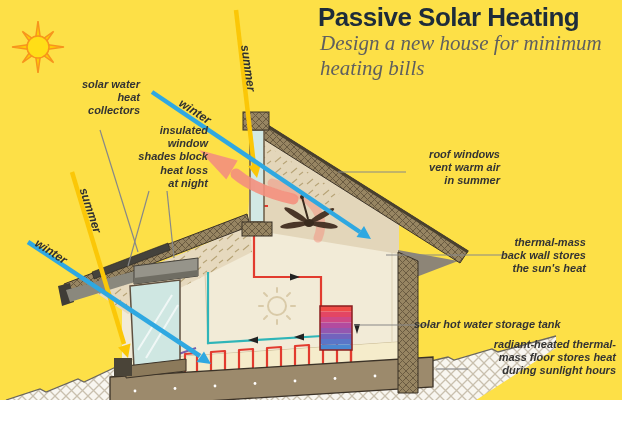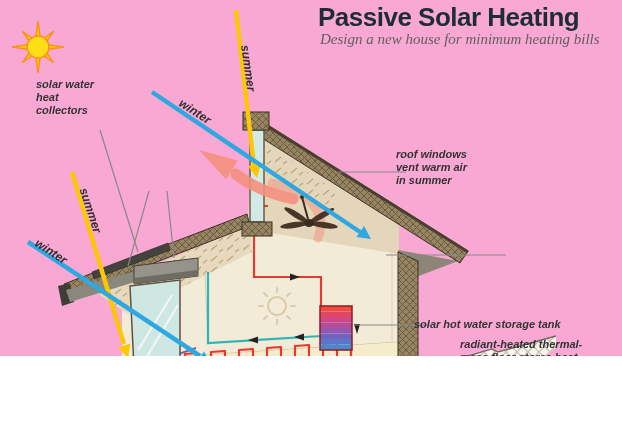--- a/index.html
+++ b/index.html
@@ -1,26 +1,26 @@
 <!DOCTYPE html>
 <html><head>
 <meta charset="utf-8">
 <style>
   html,body{margin:0;padding:0;background:#fff;}
-  .stage{position:relative;width:622px;height:356px;background:#f9a8d4;overflow:hidden;
+  .stage{position:relative;width:622px;height:400px;background:#fde047;overflow:hidden;
          font-family:"Liberation Sans",sans-serif;}
   .stage svg{position:absolute;left:0;top:0;}
   .lbl{position:absolute;color:#333;font-style:italic;font-weight:600;font-size:11px;
-       line-height:1.2;white-space:pre-line;text-align:left;}
+       line-height:1.2;white-space:pre-line;text-align:right;}
   .lbl.left{text-align:left;}
   .season{position:absolute;color:#2f2f2f;font-style:italic;font-weight:600;font-size:12px;
           transform-origin:0 0;white-space:nowrap;}
   .title{position:absolute;left:318px;top:2px;font-size:26px;font-weight:bold;
          color:#1e2c3a;letter-spacing:-0.5px;}
-  .subtitle{position:absolute;left:320px;top:31px;font-size:15px;font-style:italic;
+  .subtitle{position:absolute;left:320px;top:31px;font-size:21px;font-style:italic;
             color:#5f5f5f;font-family:"Liberation Serif",serif;}
 </style>
 </head>
 <body>
 
 <div class="stage">
 
 <svg width="622" height="428" viewBox="0 0 622 428">
   <defs>
     <pattern id="roofHatch" width="7" height="7" patternUnits="userSpaceOnUse">
@@ -175,23 +175,31 @@
     <polygon points="199,150 237.7,160.6 226.3,179.4" fill="#F4907E"></polygon>
   </g>
 </svg>
 
 <div class="title">Passive Solar Heating</div>
 <div class="subtitle">Design a new house for minimum heating bills</div>
 
 <div class="lbl" style="left:36px;top:78px;width:104px;">solar water
 heat
 collectors</div>
+<div class="lbl" style="left:112px;top:124px;width:96px;">insulated
+window
+shades block
+heat loss
+at night</div>
 <div class="lbl" style="left:396px;top:148px;width:104px;">roof windows
 vent warm air
 in summer</div>
+<div class="lbl" style="left:474px;top:236px;width:112px;">thermal-mass
+back wall stores
+the sun's heat</div>
 <div class="lbl left" style="left:414px;top:318px;width:170px;">solar hot water storage tank</div>
 <div class="lbl" style="left:460px;top:338px;width:156px;">radiant-heated thermal-
 mass floor stores heat
 during sunlight hours</div>
 
 <div class="season" style="left:252px;top:44px;transform:rotate(82deg);">summer</div>
 <div class="season" style="left:184px;top:96px;transform:rotate(33deg);">winter</div>
 <div class="season" style="left:90px;top:186px;transform:rotate(72deg);">summer</div>
 <div class="season" style="left:40px;top:236px;transform:rotate(33deg);">winter</div>
 

